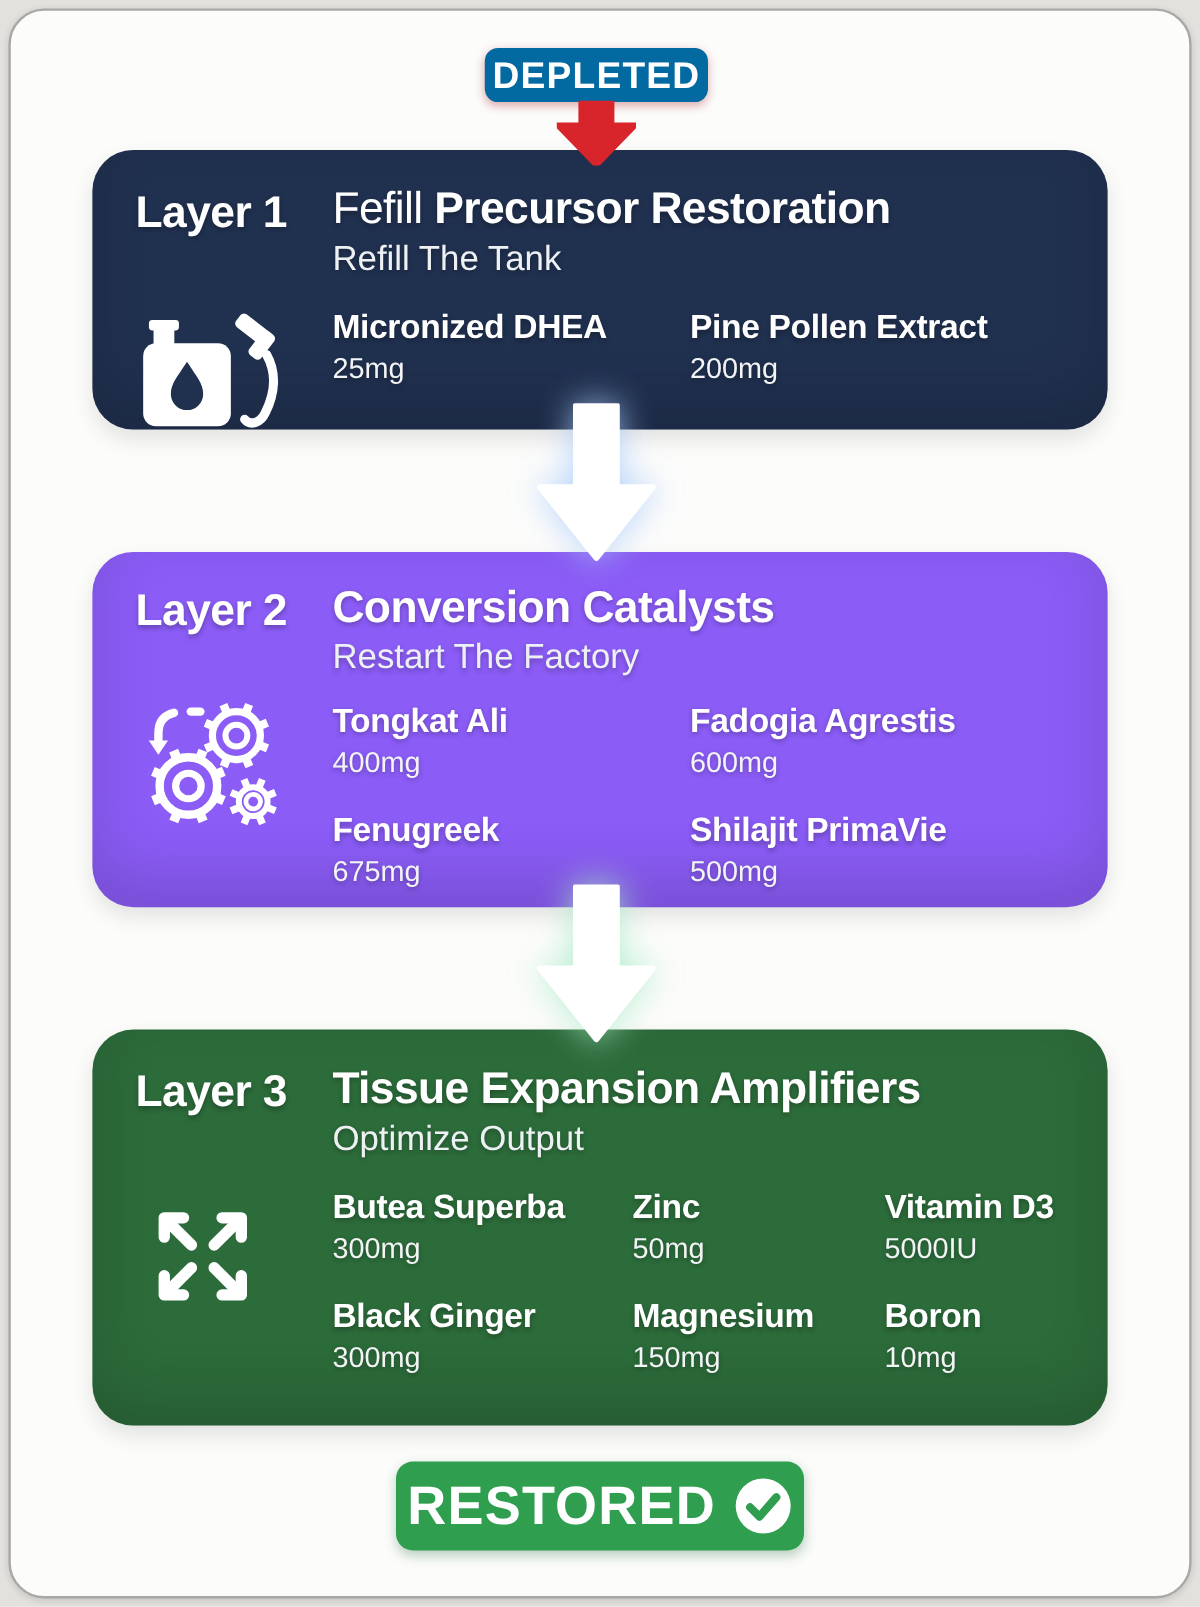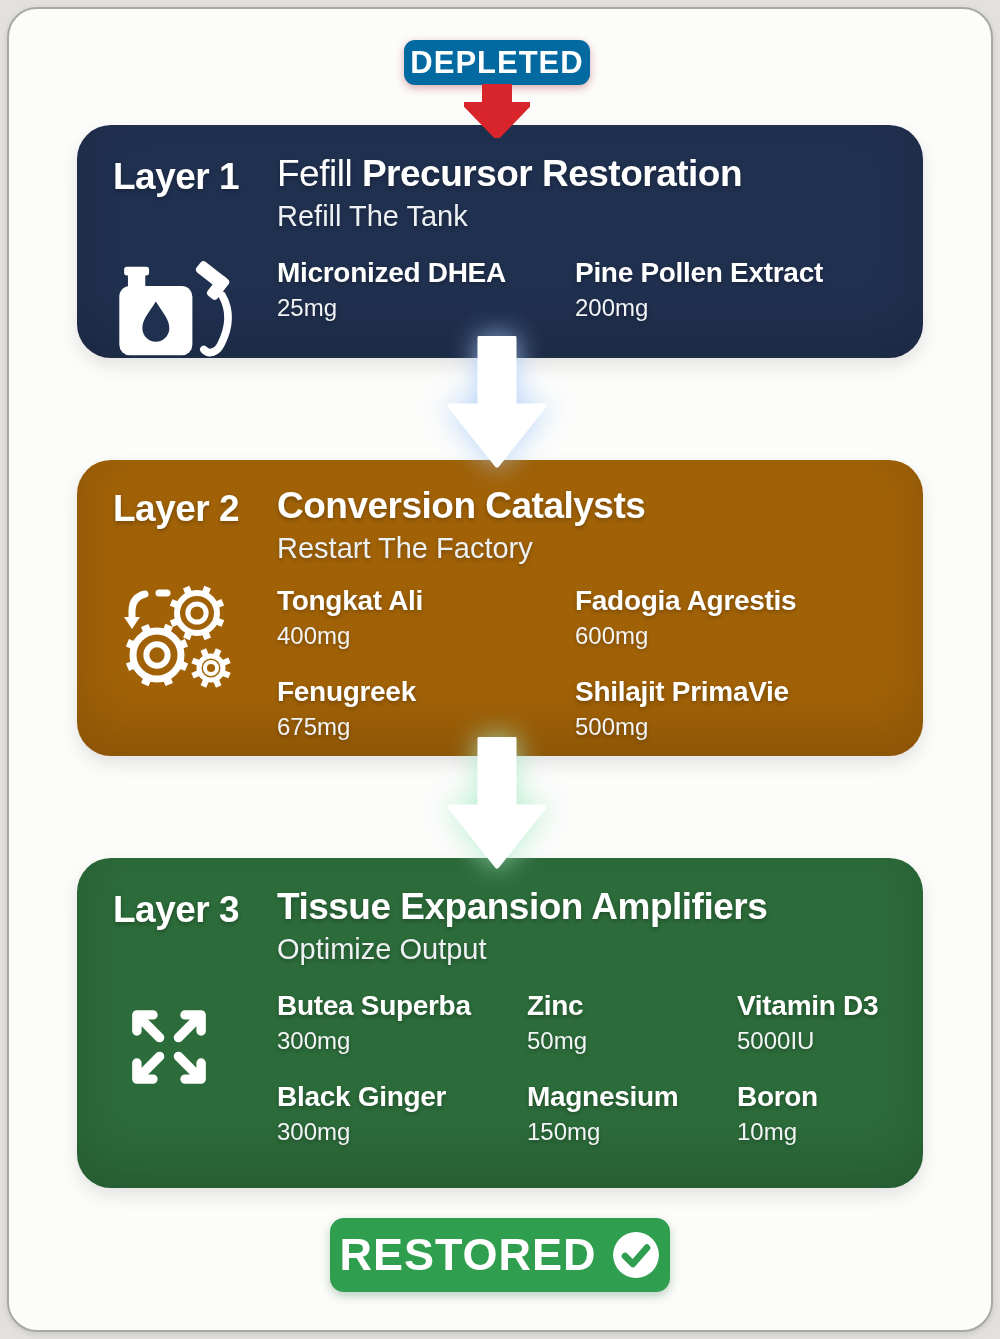--- a/index.html
+++ b/index.html
@@ -116,21 +116,21 @@
       </div>
     </div>
   </div>
 
   <div class="flow-arrow flow-arrow-1">
     <svg viewBox="0 0 100 132" width="100" height="132">
       <polygon points="33,2 67,2 67,70 97,70 50,129 3,70 33,70" fill="#ffffff" stroke="#ffffff" stroke-width="5" stroke-linejoin="round"></polygon>
     </svg>
   </div>
 
-  <div class="card card-2" style="background: #a16207;">
+  <div class="card card-2" style="background: #8b5cf6;">
     <div class="card-inner">
       <div class="card-head">
         <div class="layer-label">Layer 2</div>
         <div class="titles">
           <div class="title">
             <span class="light"></span>
             <span>Conversion Catalysts</span>
           </div>
           <div class="subtitle">Restart The Factory</div>
         </div>

